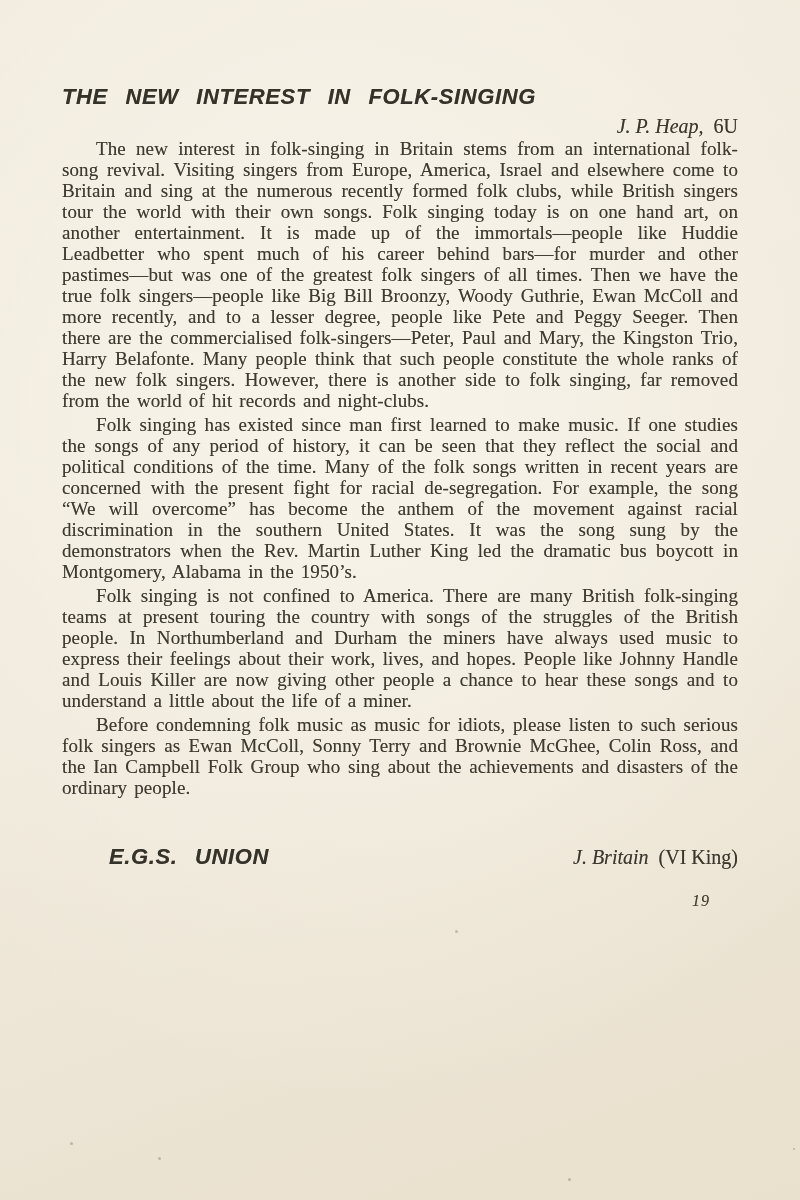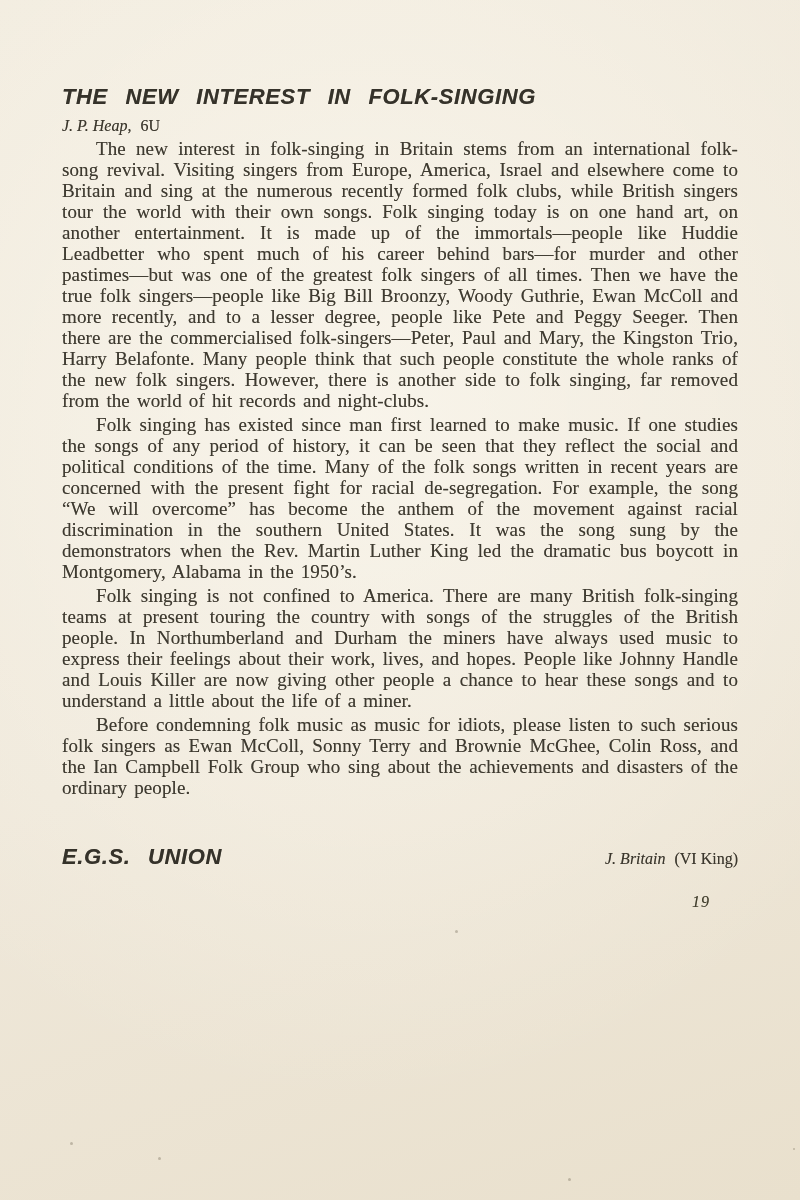--- a/index.html
+++ b/index.html
@@ -29,21 +29,22 @@
     font-weight: 700;
     font-size: 22px;
     line-height: 26px;
     letter-spacing: 0.6px;
     word-spacing: 11px;
     color: #35322a;
     text-shadow: 0 0 0.6px rgba(53,50,42,0.55);
   }
   .byline {
     margin: 4px 0 0 0;
-    font-size: 16px;
+    text-align: right;
+    font-size: 20px;
     line-height: 24px;
     color: #3b372d;
     text-shadow: 0 0 0.5px rgba(59,55,45,0.5);
   }
   .byline .author { font-style: italic; }
   .byline .affil { font-style: normal; margin-left: 5px; }
   .body-para {
     margin: 0;
     text-align: justify;
     text-indent: 34px;
@@ -54,20 +55,21 @@
     color: #3e3a30;
     text-shadow: 0 0 0.6px rgba(62,58,48,0.5);
   }
   .body-para + .body-para { margin-top: 3px; }
   .article-1 .body-para:first-of-type { margin-top: 15px; }
   .article-2 { margin-top: 46px; }
   .headline-row {
     display: flex;
     justify-content: space-between;
     align-items: baseline;
+    margin-left: 47px;
   }
   .headline-row .byline { margin: 0; }
   .article-2 .body-para { margin-top: 25px; }
   .page-number {
     margin-top: 20px;
     padding-right: 28px;
     text-align: right;
     font-style: italic;
     font-size: 16px;
     line-height: 21px;

